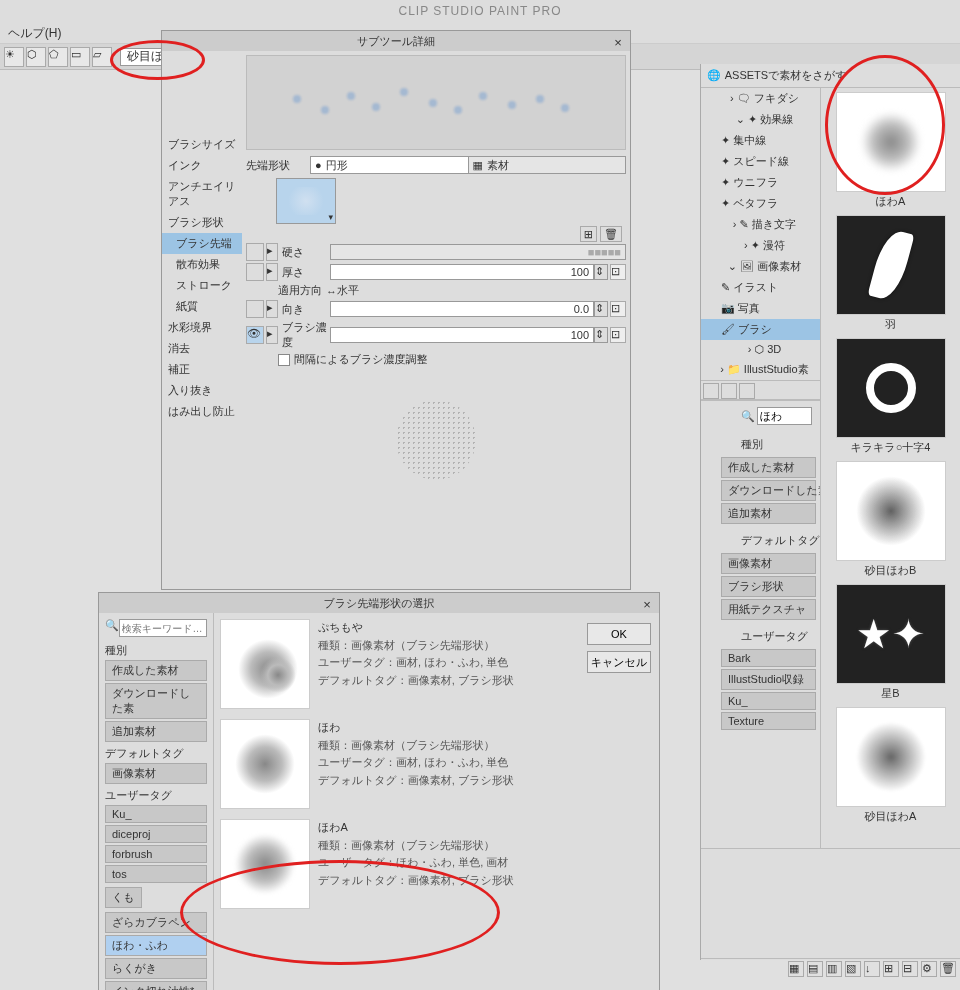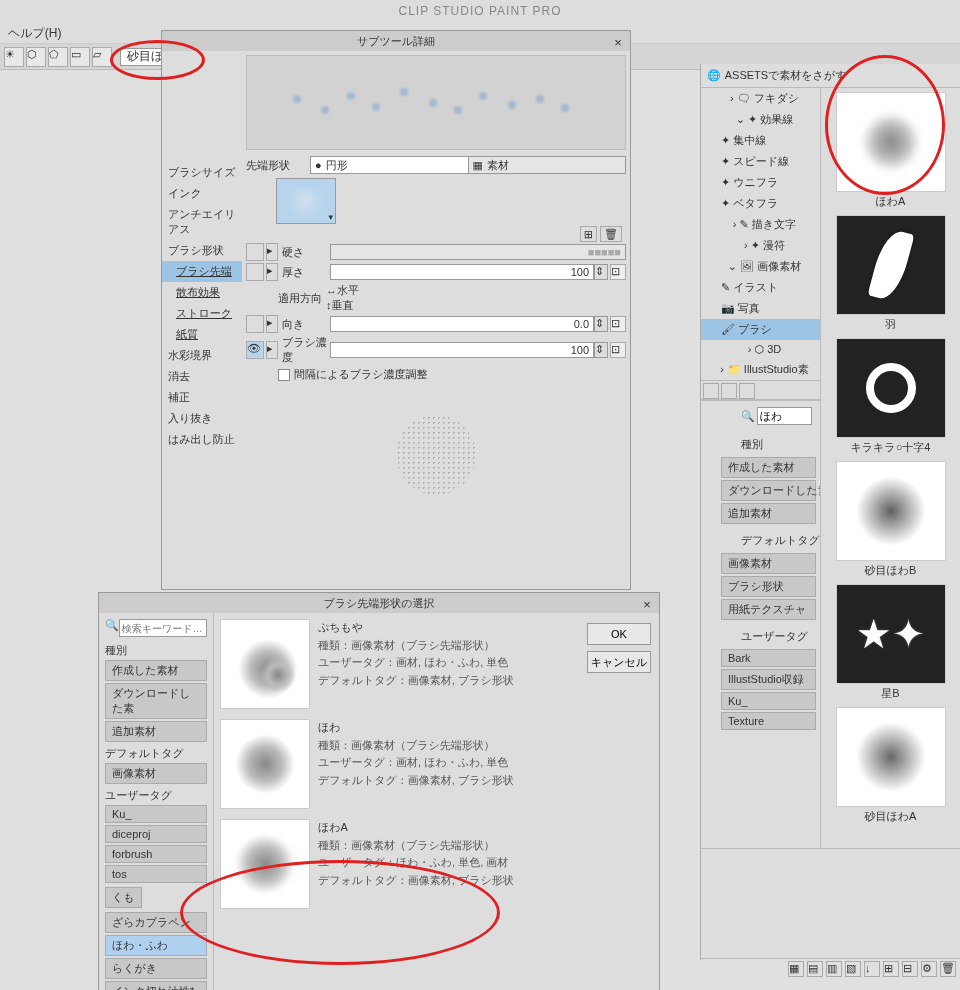--- a/index.html
+++ b/index.html
@@ -7,24 +7,24 @@
 .titlebar { height: 22px; background: #ddd; text-align: center; line-height: 22px; color: #888; font-size: 12px; letter-spacing: 1px; }
 .menubar { height: 22px; background: #ddd; padding-left: 8px; line-height: 22px; font-size: 12px; border-bottom: 1px solid #ccc; }
 .toolbar { height: 26px; background: #d5d5d5; display: flex; align-items: center; padding: 0 4px; gap: 2px; border-bottom: 1px solid #bbb; }
 .toolbar .tbtn { width: 20px; height: 20px; border: 1px solid #aaa; background: #e8e8e8; }
 .toolbar .brushname { background: #fff; border: 1px solid #999; padding: 1px 6px; margin-left: 6px; height: 18px; font-size: 12px; width: 80px; display: inline-flex; align-items: center; }
 
 .subtool-panel { position: absolute; left: 125px; top: 30px; width: 470px; height: 560px; background: #ddd; border: 1px solid #999; margin-left: 36px; }
 .subtool-panel .hdr { height: 20px; background: #ccc; text-align: center; font-size: 11px; line-height: 20px; position: relative; }
 .subtool-panel .hdr .close { position: absolute; right: 4px; top: 2px; width: 16px; height: 16px; font-size: 13px; }
 .subtool-body { display: flex; height: calc(100% - 20px); }
-.st-sidebar { width: 80px; background: #ddd; padding-top: 111px; }
+.st-sidebar { width: 80px; background: #ddd; padding-top: 83px; }
 .st-sidebar div { padding: 3px 6px; font-size: 11px; cursor: pointer; }
 .st-sidebar div.active { background: #9cc4e4; }
-.st-sidebar div.sub { padding-left: 14px; text-decoration: underline; }
+.st-sidebar div.sub { padding-left: 14px; }
 .st-main { flex: 1; background: #ddd; padding: 4px; }
 .st-preview { height: 95px; background: #d2d2d2; border: 1px solid #bbb; margin-bottom: 6px; position: relative; }
 .st-desc { font-size: 11px; margin: 6px 4px; line-height: 1.4; }
 .st-row { display: flex; align-items: center; margin: 3px 0; font-size: 11px; gap: 4px; }
 .st-row .lbl { width: 60px; font-family: Liberation Serif, serif; }
 .st-row .seg { flex: 1; display: flex; border: 1px solid #999; height: 18px; background: #fff; }
 .st-row .seg > div { flex: 1; padding: 1px 4px; border-right: 1px solid #999; display: flex; align-items: center; gap: 4px; }
 .st-row .seg > div:last-child { border-right: none; }
 .st-row .seg > div.sel { background: #e5e5e5; }
 .st-thumb { width: 60px; height: 46px; background: #b8d4ec; border: 1px solid #999; margin: 4px 0 4px 30px; position: relative; }
@@ -166,21 +166,20 @@
             <span>100</span>
           </div>
           <span class="upd">⇕</span>
           <span class="link">⊡</span>
       </div>
       <div class="slider-row">
         <span style="width:32px"></span>
         <span class="slbl">適用方向</span>
         <div class="seg" style="flex:1">
           <div class="sel">↔<span>水平</span></div>
-          <div>↕<span>垂直</span></div>
         </div>
       </div>
       <div class="slider-row">
         <span class="eye"></span>
           <span class="arr">▸</span>
         <span class="slbl">向き</span>
         <div class="track">
             <span>0.0</span>
           </div>
           <span class="upd">⇕</span>

